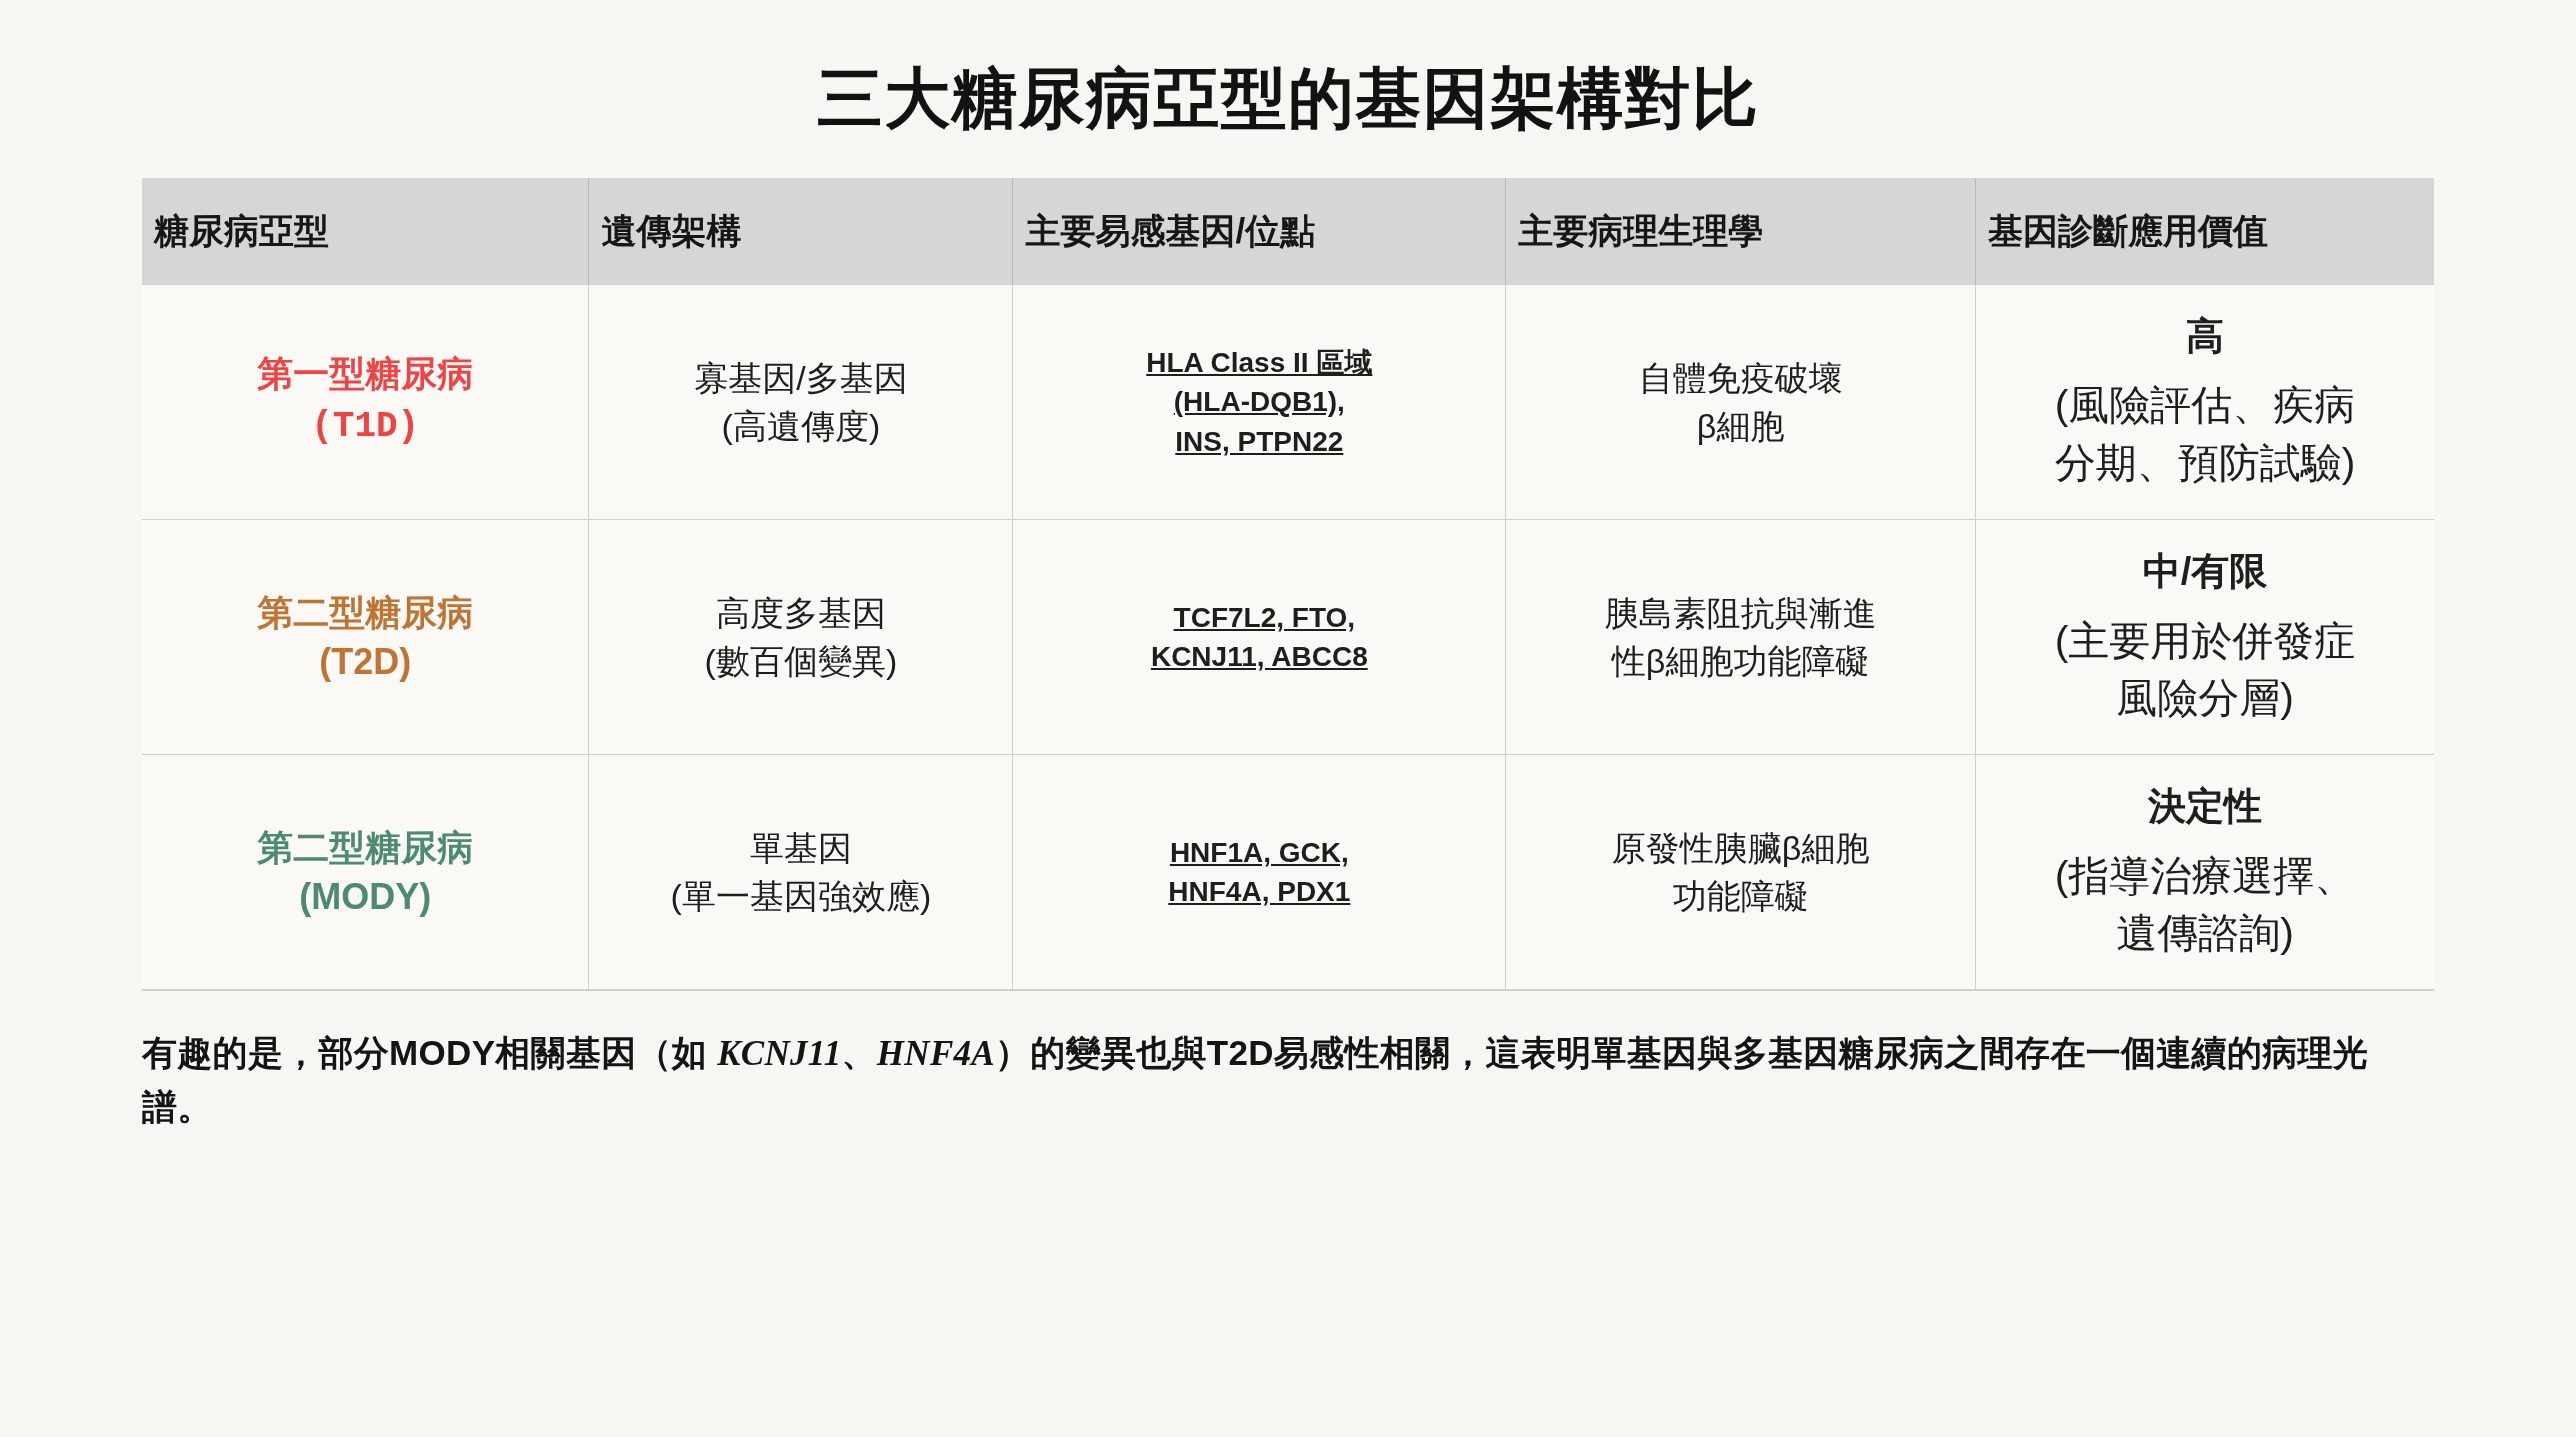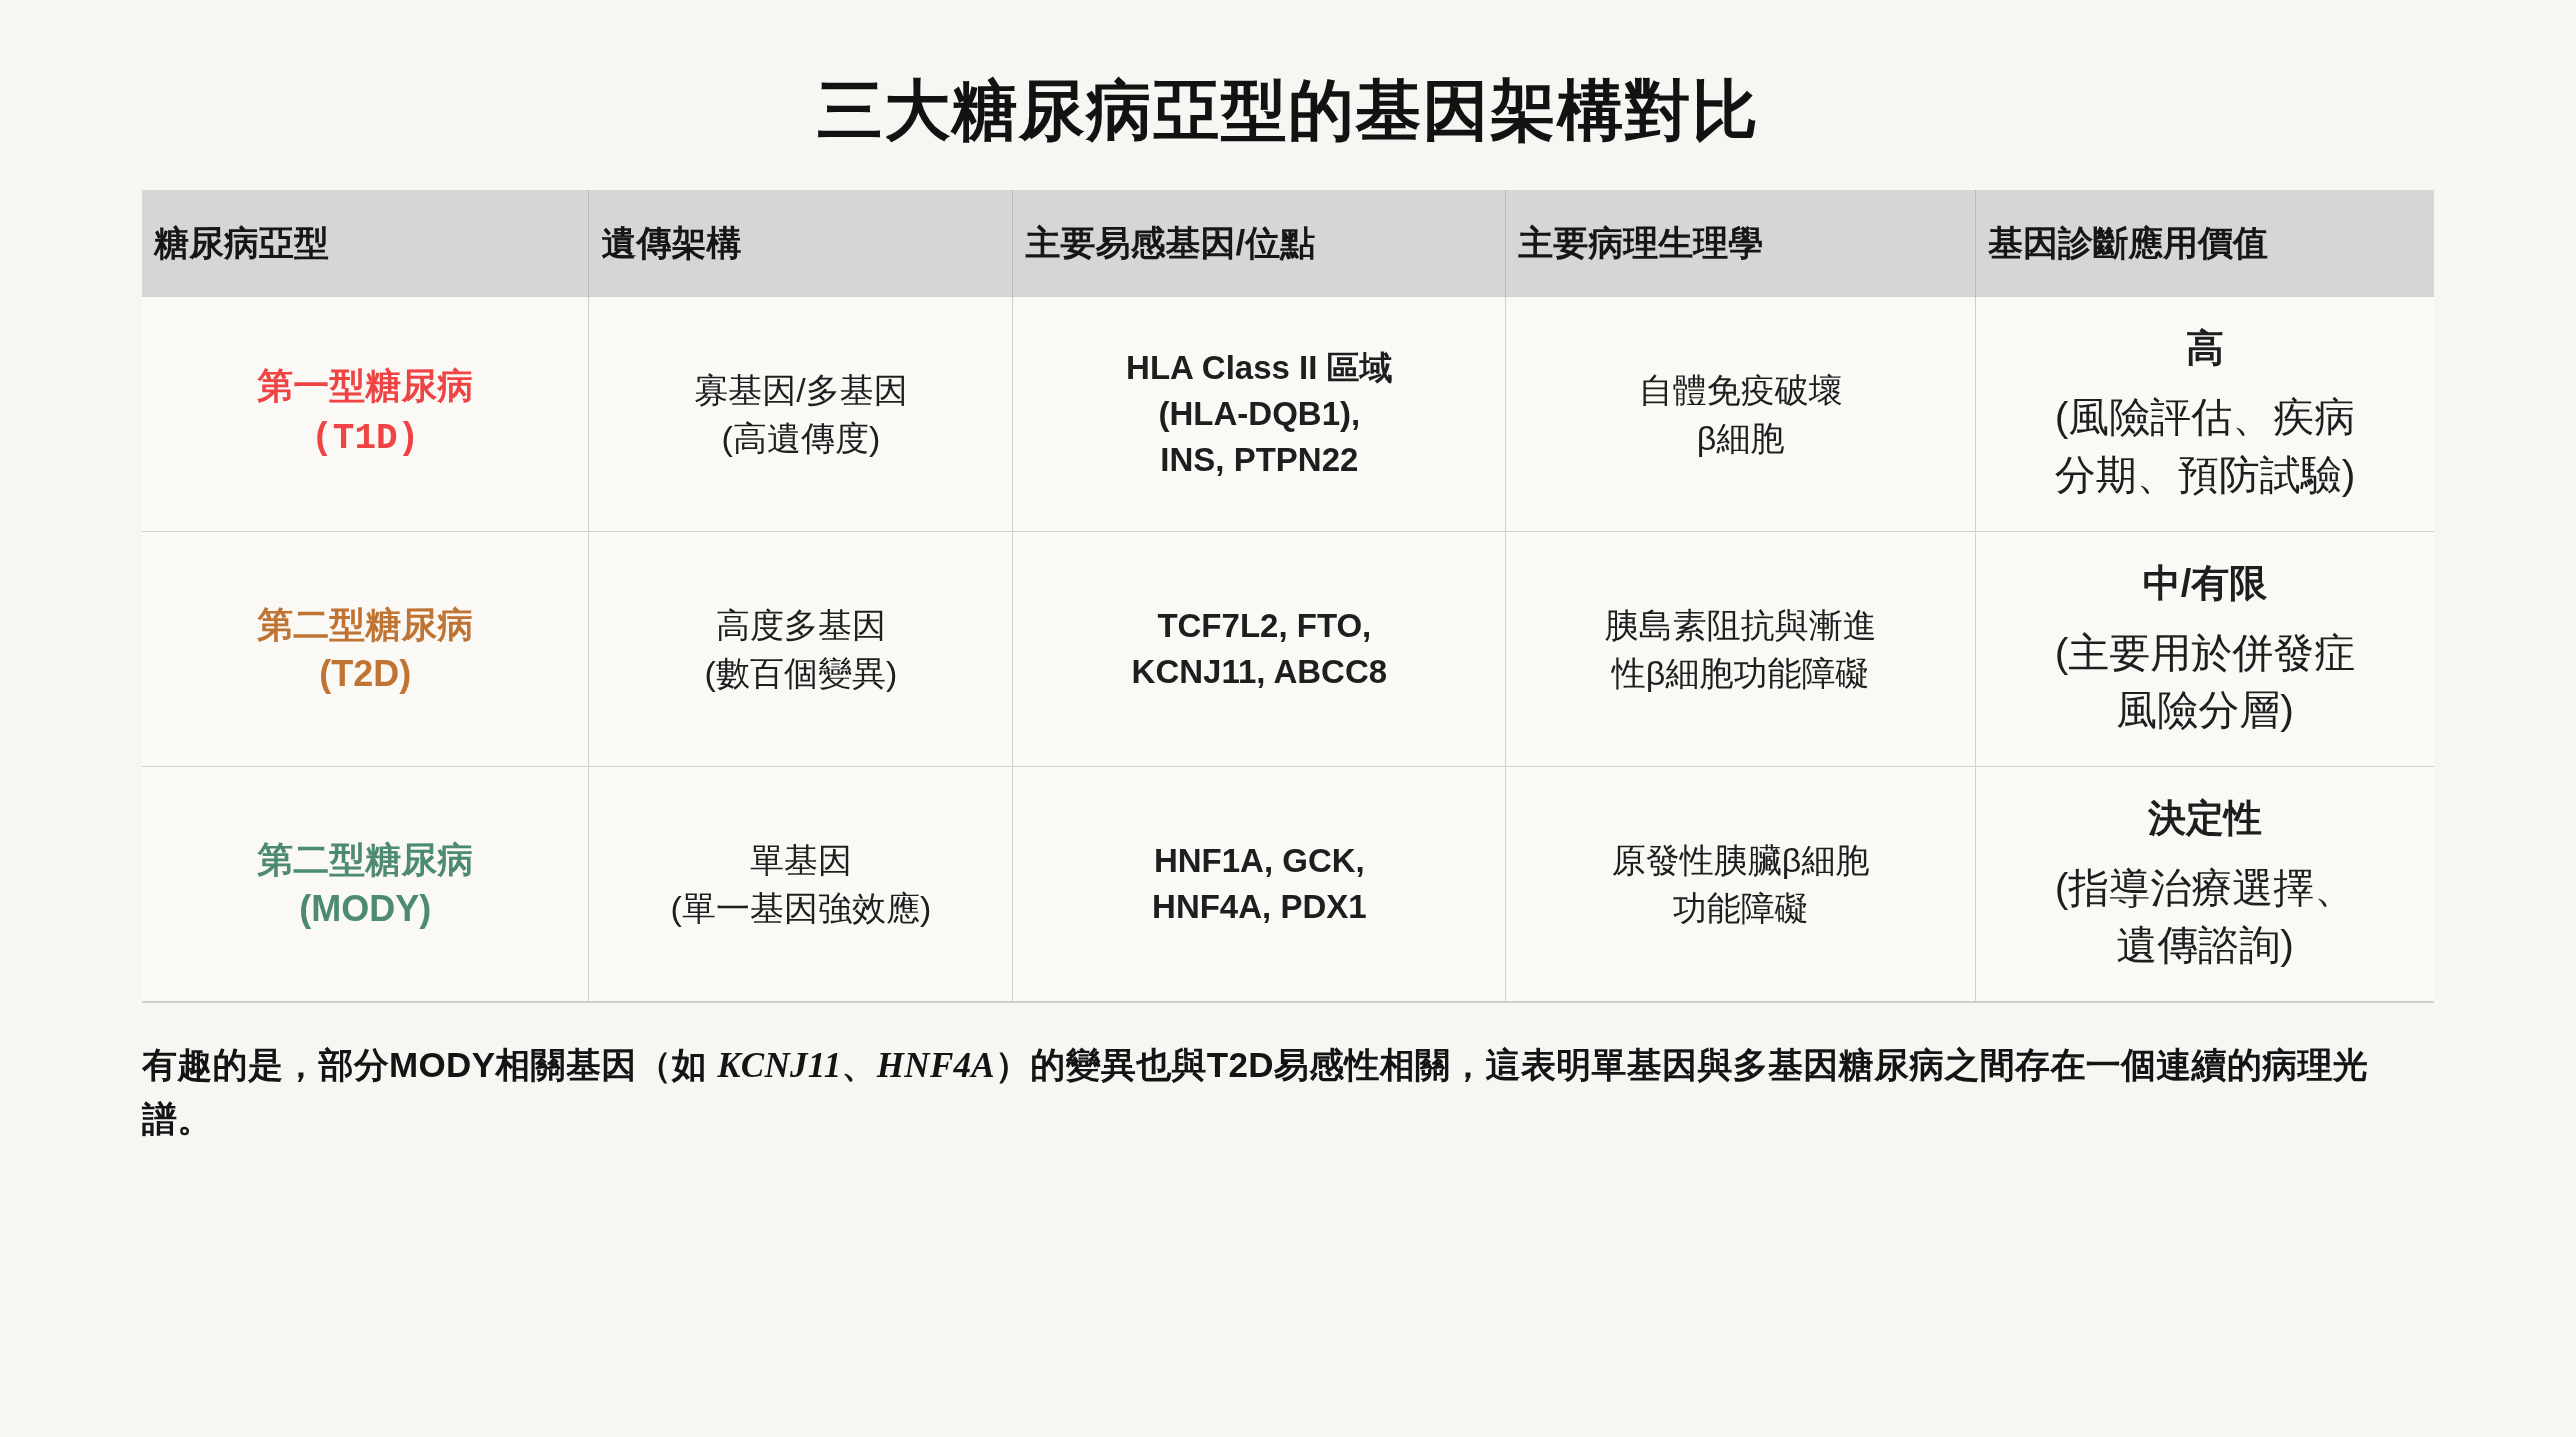--- a/index.html
+++ b/index.html
@@ -13,21 +13,21 @@
     font-family: "Liberation Sans", "DejaVu Sans", sans-serif;
     color: #1c1c1c;
     overflow: hidden;
   }
   .page {
     position: relative;
     width: 2576px;
     height: 1438px;
     background: #f7f6f3;
     box-sizing: border-box;
-    padding: 12px 142px;
+    padding: 0 142px;
   }
   .title {
     text-align: center;
     font-size: 66px;
     font-weight: bold;
     letter-spacing: 1.3px;
     color: #121212;
     padding-top: 59px;
     padding-bottom: 40px;
     line-height: 1.2;
@@ -71,22 +71,23 @@
   .subtype {
     font-weight: bold;
     font-size: 36px;
     line-height: 1.38;
   }
   .t1d { color: #ef4444; font-family: Liberation Mono, monospace; }
   .t2d { color: #c07434; }
   .mody { color: #4d8a72; }
   .gene-cell {
     font-weight: bold;
-    font-size: 33px;
+    font-size: 28px;
     line-height: 1.4;
+    text-decoration: underline;
   }
   .note-sub {
     font-size: 41px;
     line-height: 1.4;
     margin-top: 16px;
   }
   .value-head {
     font-weight: bold;
     font-size: 38px;
     line-height: 1.3;

